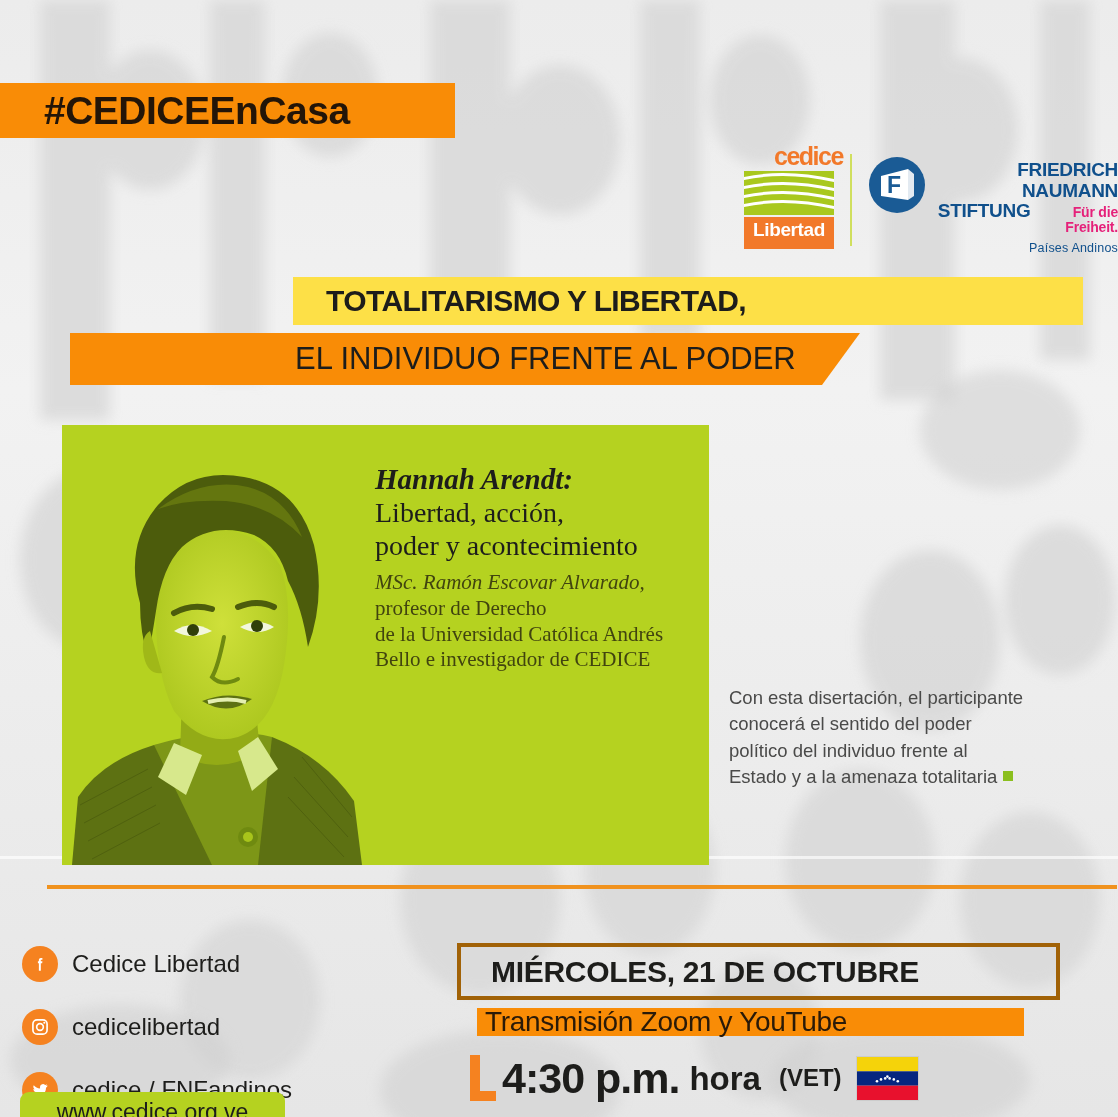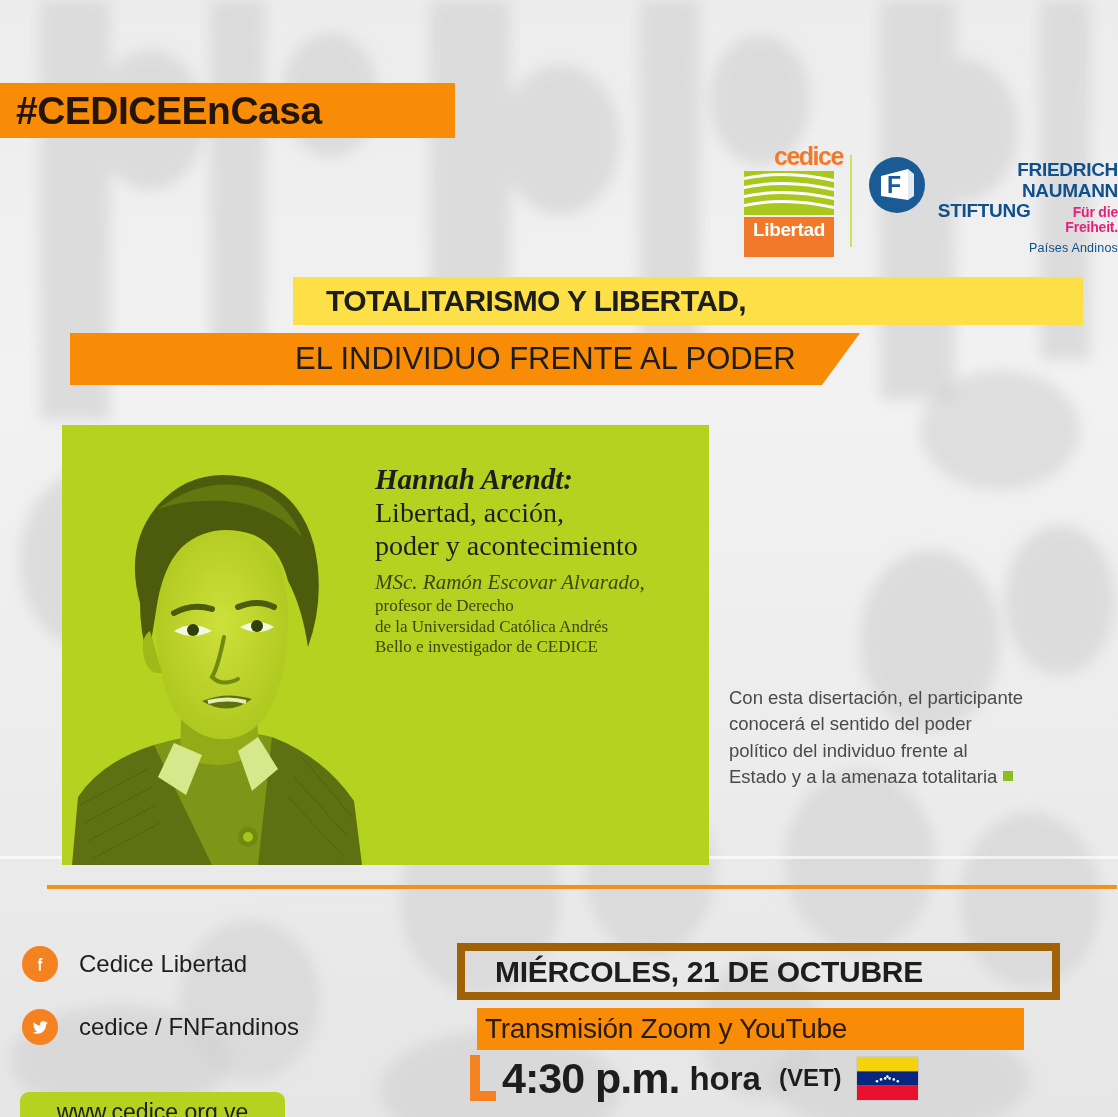--- a/index.html
+++ b/index.html
@@ -16,33 +16,33 @@
   #bg-photo svg { width:100%; height:100%; display:block; }
 
   #page { position:absolute; inset:0; z-index:2; }
 
   
   .hashtag-bar {
     position:absolute; left:0; top:83px; width:455px; height:55px;
     background:#f98c06; display:flex; align-items:center;
   }
   .hashtag-text {
-    margin-left:16px; font-size:39px; font-weight:bold; color:#231508;
+    margin-left:44px; font-size:39px; font-weight:bold; color:#231508;
     letter-spacing:-0.5px; line-height:1;
   }
 
   
   .logo-row { position:absolute; left:744px; top:144px; display:flex; align-items:flex-start; }
   .cedice-logo { width:90px; }
   .cedice-word { font-size:25px; font-weight:bold; color:#f2792a; letter-spacing:-1.5px;
                  line-height:1; padding-left:2px;margin-left:28px; }
   .cedice-wave { width:90px; height:44px; margin-top:2px; display:block; }
   .cedice-libertad {
     background:#f2792a; color:#ffffff; font-size:19px; font-weight:bold;
-    text-align:center; line-height:26px; height:40px; letter-spacing:-0.4px; margin-top:2px;
+    text-align:center; line-height:26px; height:32px; letter-spacing:-0.4px; margin-top:2px;
   }
   .logo-divider { width:2px; height:92px; background:#c6d92e; margin:0 16px; align-self:center; opacity:.75; }
   .fns-logo { display:flex; align-items:flex-start; padding-top:12px; }
   .fns-mark { width:58px; height:58px; flex:none; }
   .fns-text { margin-left:12px; padding-top:4px;text-align:right; }
   .fns-line1 { display:flex; align-items:baseline; }
   .fns-main { font-size:19px; font-weight:bold; color:#10508c; letter-spacing:-0.3px; line-height:1.08; }
   .fns-claim { font-size:14px; font-weight:bold; color:#e5217a; margin-left:7px; letter-spacing:-0.2px; }
   .fns-sub { font-size:12.5px; color:#10508c; margin-top:6px; letter-spacing:.2px; }
 
@@ -74,56 +74,56 @@
     font-size:29px; color:#1d1d1b; line-height:1.18;
   }
   .talk-title {
     font-family:"Liberation Serif", serif; font-size:28px; color:#1d1d1b; line-height:1.18;
   }
   .speaker-em {
     font-family:"Liberation Serif", serif; font-style:italic; font-size:21px;
     color:#41440f; line-height:1.22; margin-top:8px;
   }
   .speaker {
-    font-family:"Liberation Serif", serif; font-size:17px; color:#41440f; line-height:1.22;
+    font-family:"Liberation Serif", serif; font-size:21px; color:#41440f; line-height:1.22;
   }
 
   
   .description {
     position:absolute; left:729px; top:685px; width:320px;
     font-size:18.5px; color:#4a4a49; line-height:1.42;
   }
   .desc-sq { display:inline-block; width:10px; height:10px; background:#8bbf1e; margin-left:6px; vertical-align:2px; }
 
   
   .orange-divider { position:absolute; left:47px; top:885px; width:1070px; height:4px; background:#f0921e; }
 
   
   .social { position:absolute; left:22px; top:940px; }
   .social-row { display:flex; align-items:center; height:48px; margin-bottom:15px; }
   .social-icon { width:36px; height:36px; border-radius:50%; background:#f58220; flex:none;
                  display:flex; align-items:center; justify-content:center; }
   .social-icon svg { display:block; }
-  .social-label { margin-left:21px; font-size:24px; color:#1d1d1b; }
+  .social-label { margin-left:14px; font-size:24px; color:#1d1d1b; }
 
   .url-bar {
     position:absolute; left:20px; top:1092px; width:265px; height:40px;
     background:#b5d220; border-radius:9px; display:flex; align-items:center; justify-content:center;
   }
   .url-bar span { font-size:23px; color:#1d1d1b; }
 
   
   .date-box {
     position:absolute; left:457px; top:943px; width:603px; height:57px;
-    border:8px solid #a16207; display:flex; align-items:center;
+    border:4px solid #a16207; display:flex; align-items:center;
   }
   .date-box span { margin-left:30px; font-size:30px; font-weight:bold; color:#1d1d1b; letter-spacing:-0.3px; }
 
   .stream-bar {
-    position:absolute; left:477px; top:1008px; width:547px; height:42px;
+    position:absolute; left:477px; top:1008px; width:547px; height:28px;
     background:#f98c06; display:flex; align-items:center;
   }
   .stream-bar span { margin-left:8px; font-size:28px; color:#2a1a08; letter-spacing:-0.3px; }
 
   .time-row { position:absolute; left:470px; top:1055px; display:flex; align-items:center; }
   .corner-l { width:26px; height:46px; flex:none; margin-right:6px; align-self:flex-end;
               border-left:10px solid #f58220; border-bottom:10px solid #f58220; }
   .time-main { font-size:43px; font-weight:bold; color:#1d1d1b; letter-spacing:-1px; line-height:1; }
   .time-word { font-size:33px; font-weight:bold; color:#1d1d1b; margin-left:10px; line-height:1; }
   .time-tz { font-size:24px; font-weight:bold; color:#1d1d1b; margin-left:18px; line-height:1; }
@@ -312,20 +312,30 @@
 
     <div class="social-row">
       <div class="social-icon">
         <svg width="18" height="18" viewBox="0 0 24 24">
             <path fill="#ffffff" d="M15.2 8.4h-2.1V7.1c0-.6.4-.8.7-.8h1.4V3.9h-2c-2.2 0-2.7 1.6-2.7 2.7v1.8H9.2v2.6h1.3V21h2.6v-10h1.8z"></path>
           </svg>
       </div>
       <div class="social-label">Cedice Libertad</div>
     </div>
 
+    <div class="social-row">
+      <div class="social-icon">
+        <svg width="20" height="20" viewBox="0 0 24 24">
+          <rect x="3.5" y="3.5" width="17" height="17" rx="5" fill="none" stroke="#ffffff" stroke-width="2"></rect>
+          <circle cx="12" cy="12" r="4" fill="none" stroke="#ffffff" stroke-width="2"></circle>
+          <circle cx="17.2" cy="6.9" r="1.3" fill="#ffffff"></circle>
+        </svg>
+      </div>
+      <div class="social-label">cedicelibertad</div>
+    </div>
 
     <div class="social-row">
       <div class="social-icon">
         <svg width="20" height="20" viewBox="0 0 24 24">
             <path fill="#ffffff" d="M21 6.5c-.7.3-1.4.5-2.1.6.8-.5 1.3-1.2 1.6-2.1-.7.4-1.5.7-2.4.9A3.7 3.7 0 0 0 12 9.3c0 .3 0 .6.1.8-3.1-.2-5.8-1.6-7.6-3.9-.3.6-.5 1.2-.5 1.9 0 1.3.7 2.4 1.7 3.1-.6 0-1.2-.2-1.7-.5 0 1.8 1.3 3.3 3 3.6-.3.1-.6.1-1 .1-.2 0-.5 0-.7-.1.5 1.5 1.8 2.5 3.5 2.6A7.4 7.4 0 0 1 3 18.5a10.4 10.4 0 0 0 5.7 1.7c6.8 0 10.5-5.6 10.5-10.5v-.5c.7-.5 1.3-1.2 1.8-2z"></path>
           </svg>
       </div>
       <div class="social-label">cedice / FNFandinos</div>
     </div>
   </div>

